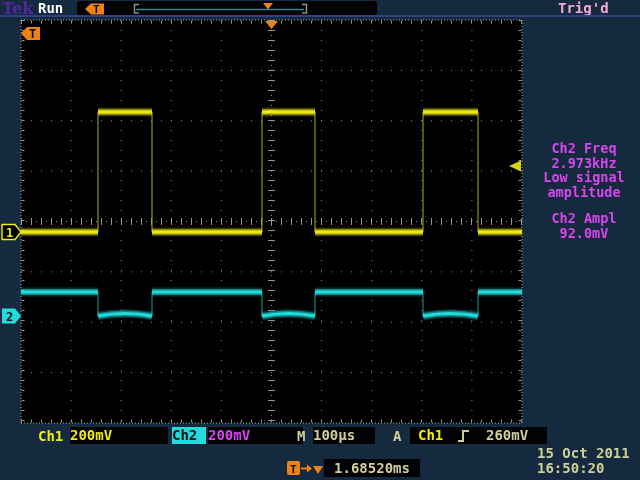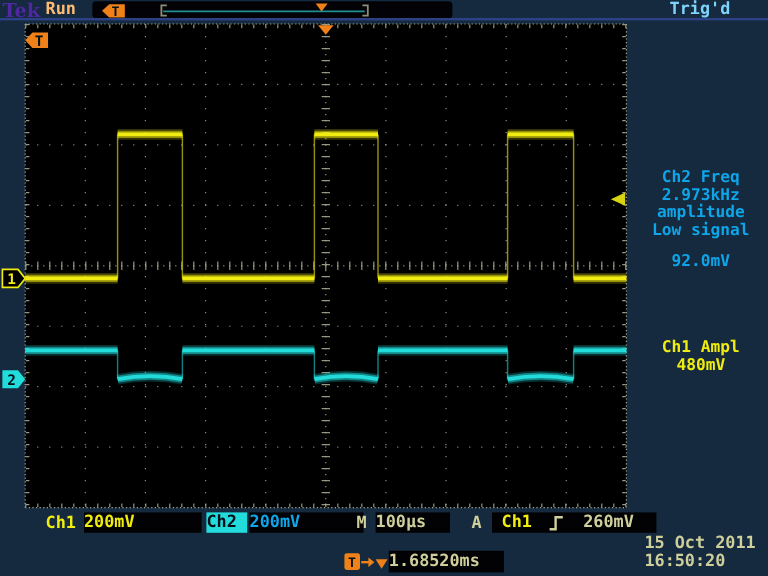--- a/index.html
+++ b/index.html
@@ -4,37 +4,37 @@
 <style>
   html,body{margin:0;padding:0;background:#0b1626;}
   .screen{
     position:relative;width:640px;height:480px;background:#152a3e;
     font-family:"DejaVu Sans Mono","Liberation Mono",monospace;
     font-weight:bold;overflow:hidden;
   }
   .abs{position:absolute;}
   .tan{color:#cfcf9c;}
   .yellow{color:#f0ec10;}
-  .cyan{color:#0ea5e9;}
+  .cyan{color:#d946ef;}
   
   .topbar{position:absolute;left:0;top:0;width:640px;height:15px;text-align:center;}
   .tek{position:absolute;left:2px;top:-1px;font-size:16px;color:#4f27a0;font-family:"DejaVu Serif","Liberation Serif",serif;font-weight:bold;}
-  .run{position:absolute;left:38px;top:0px;font-size:14px;color:#fdba74;}
+  .run{position:absolute;left:38px;top:0px;font-size:14px;color:#ffffff;}
   .trigposbar{position:absolute;left:77px;top:1px;width:300px;height:14px;background:#020207;border-radius:3px;}
-  .trigd{position:absolute;left:558px;top:0px;font-size:14px;color:#7dd3fc;}
+  .trigd{position:absolute;left:558px;top:0px;font-size:14px;color:#f9a8d4;}
   .bluesep{position:absolute;left:0;top:15px;width:640px;height:2px;background:#2c4186;}
   
   .meas{position:absolute;left:528px;width:112px;text-align:center;font-size:13.5px;line-height:14.5px;letter-spacing:0px;}
   
   .statusbar{position:absolute;left:0;top:426px;width:628px;height:19px;font-size:14px;margin-left:20px;}
   .sb-lbl{position:absolute;top:2px;height:17px;line-height:16px;}
   .sb-box{position:absolute;top:1px;height:17px;line-height:17px;background:#020205;text-align:left;}
   .sb-chip{position:absolute;top:1px;height:17px;line-height:17px;background:#22dcdc;color:#021018;}
   
-  .delaybox{position:absolute;left:324px;top:459px;width:96px;height:18px;line-height:18px;background:#020205;text-align:left;font-size:14px;}
+  .delaybox{position:absolute;left:324px;top:459px;width:96px;height:18px;line-height:18px;background:#020205;text-align:center;font-size:14px;}
   .datetime{position:absolute;left:537px;top:446px;font-size:14px;line-height:14.5px;text-align:left;}
   svg text{font-family:"DejaVu Sans Mono","Liberation Mono",monospace;font-weight:bold;}
 </style>
 </head>
 <body>
 
 <div class="screen">
 
   <div class="topbar">
     <span class="tek">Tek</span>
@@ -115,29 +115,26 @@
       <text x="290" y="472.5" font-size="11" fill="#021018">T</text>
       <path d="M301,468.5 h7" stroke="#f08018" stroke-width="2"></path>
       <polygon points="307,464.5 307,472.5 312,468.5" fill="#f08018"></polygon>
       <polygon points="313,466 323,466 318,474" fill="#f08018"></polygon>
     </g>
   </svg>
 
   <div class="meas cyan" style="top:141px;">
     <div>Ch2 Freq</div>
     <div>2.973kHz</div>
+    <div>Low signal</div>
     <div>amplitude</div>
-    <div>Low signal</div>
   </div>
   <div class="meas cyan" style="top:211px;">
+    <div>Ch2 Ampl</div>
     <div>92.0mV</div>
-  </div>
-  <div class="meas yellow" style="top:282px;">
-    <div>Ch1 Ampl</div>
-    <div>480mV</div>
   </div>
 
   <div class="statusbar">
     <span class="sb-lbl yellow" style="left:18px;">Ch1</span>
     <span class="sb-box yellow" style="left:50px;width:98px;">200mV</span>
     <span class="sb-chip" style="left:152px;width:34px;">Ch2</span>
     <span class="sb-box cyan" style="left:188px;width:95px;">200mV</span>
     <span class="sb-lbl tan" style="left:277px;">M</span>
     <span class="sb-box tan" style="left:293px;width:62px;">100µs</span>
     <span class="sb-lbl tan" style="left:373px;">A</span>

